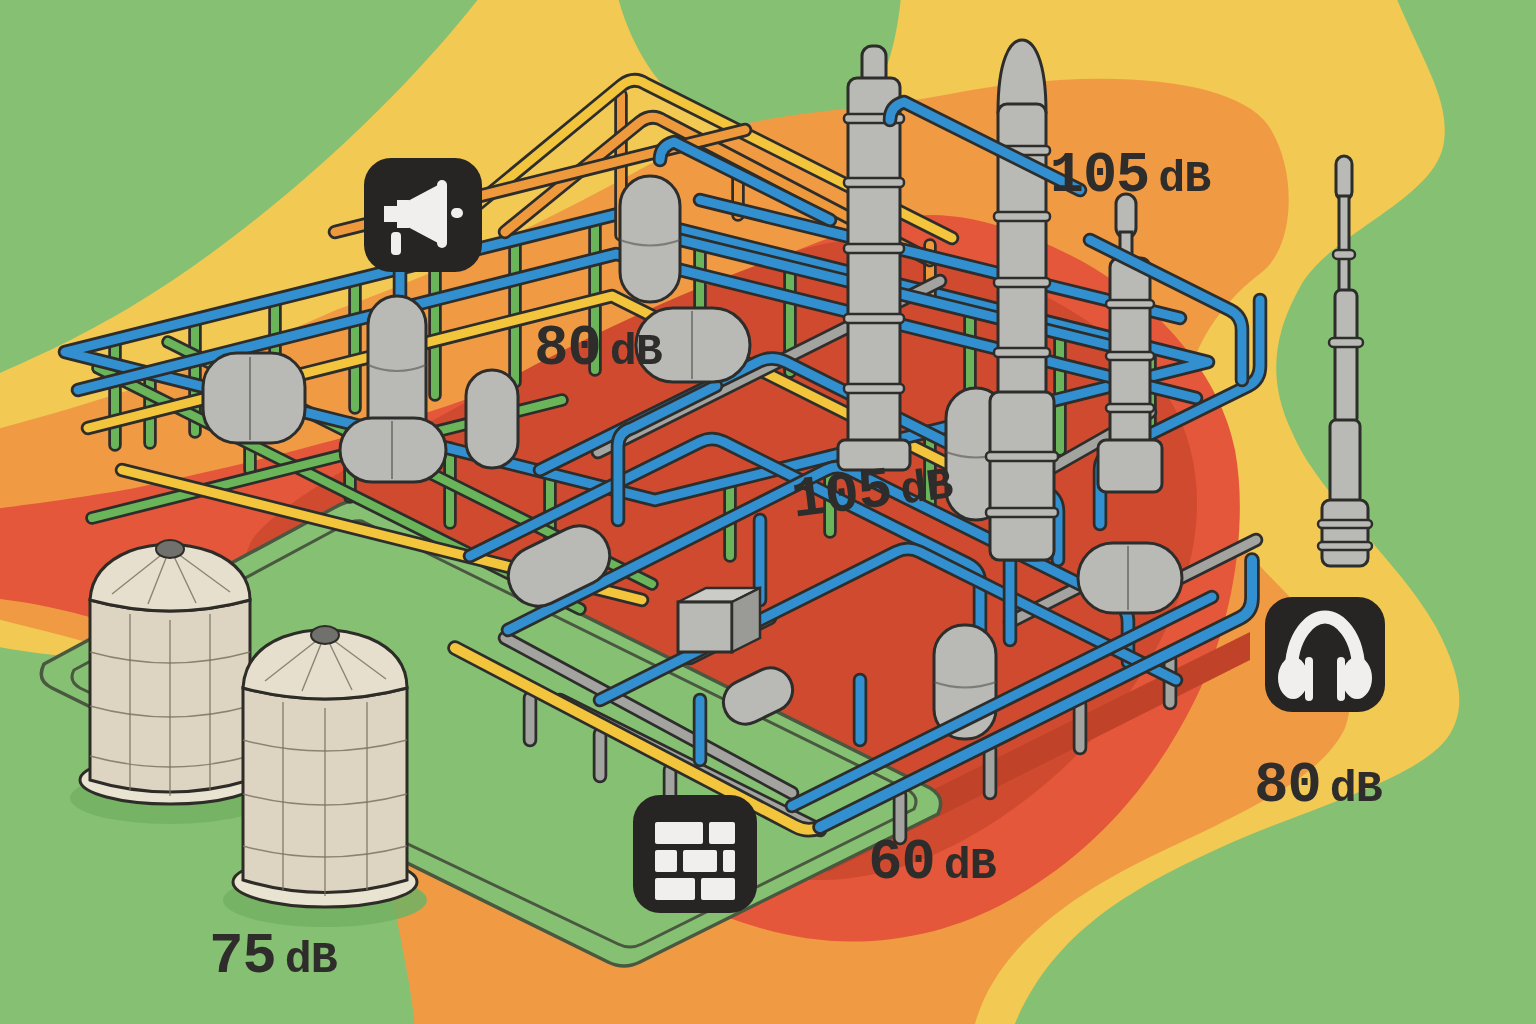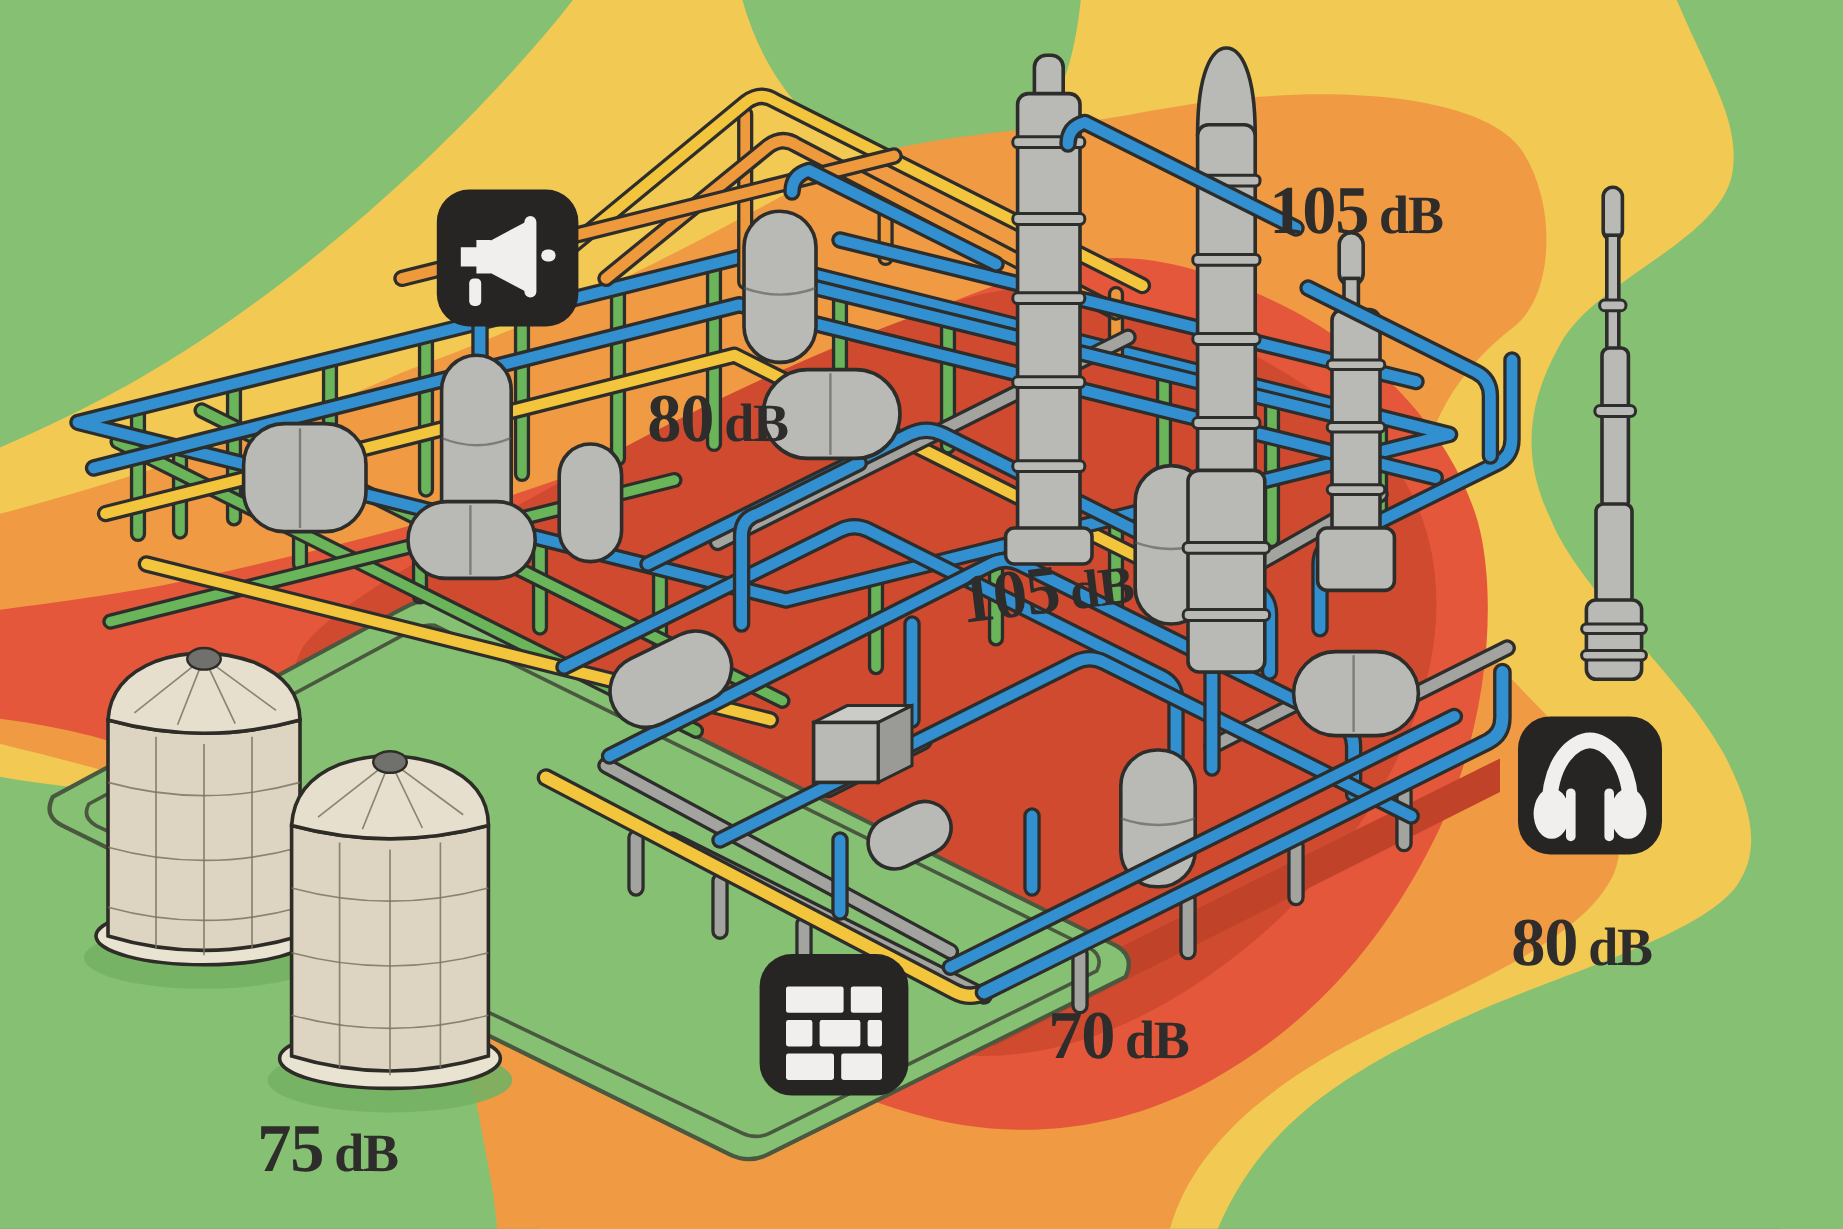--- a/index.html
+++ b/index.html
@@ -1,17 +1,17 @@
 <!DOCTYPE html>
 <html style="--zone-green: #85c073; --zone-yellow: #f1c953; --zone-orange: #f09b44; --zone-red: #e4573a; --zone-core-red: #d04a2f; --platform-side: #bf4229; --pipe-blue: #3390d0; --pipe-green: #6ab45a; --pipe-yellow: #f2c53d; --pipe-orange: #ee9a3c; --pipe-gray: #a3a3a0; --steel-light: #b9b9b6; --steel-lighter: #cbcbc8; --steel-mid: #9a9a97; --tank-cream: #ddd5c1; --tank-dome: #e6dfcd; --tank-base: #e9e3d2; --tank-outline: #2e2c27; --bund-line: #49583f; --icon-bg: #262523; --icon-glyph: #f0efed; --outline: #2d2d2b; --label-text: #2e2d2b;"><head>
 <meta charset="utf-8">
 <style>
   html,body{margin:0;padding:0;background:#6fa95f;}
   .stage{position:relative;width:1536px;height:1024px;overflow:hidden;
-         font-family:Liberation Serif, serif;}
+         font-family:Liberation Mono, monospace;}
   .stage svg{position:absolute;inset:0;display:block;}
 
   
   .z-green{fill:var(--zone-green);}
   .z-yellow{fill:var(--zone-yellow);}
   .z-orange{fill:var(--zone-orange);}
   .z-red{fill:var(--zone-red);}
   .z-core{fill:var(--zone-core-red);}
   .platform-side{fill:var(--platform-side);}
 
@@ -307,21 +307,21 @@
   </div>
   <div class="label label-1">
     <span class="val">80</span>
       <span class="unit">dB</span>
   </div>
   <div class="label label-2">
     <span class="val">105</span>
       <span class="unit">dB</span>
   </div>
   <div class="label label-3">
-    <span class="val">70</span>
+    <span class="val">60</span>
       <span class="unit">dB</span>
   </div>
   <div class="label label-4">
     <span class="val">80</span>
       <span class="unit">dB</span>
   </div>
   <div class="label label-5">
     <span class="val">75</span>
       <span class="unit">dB</span>
   </div>

